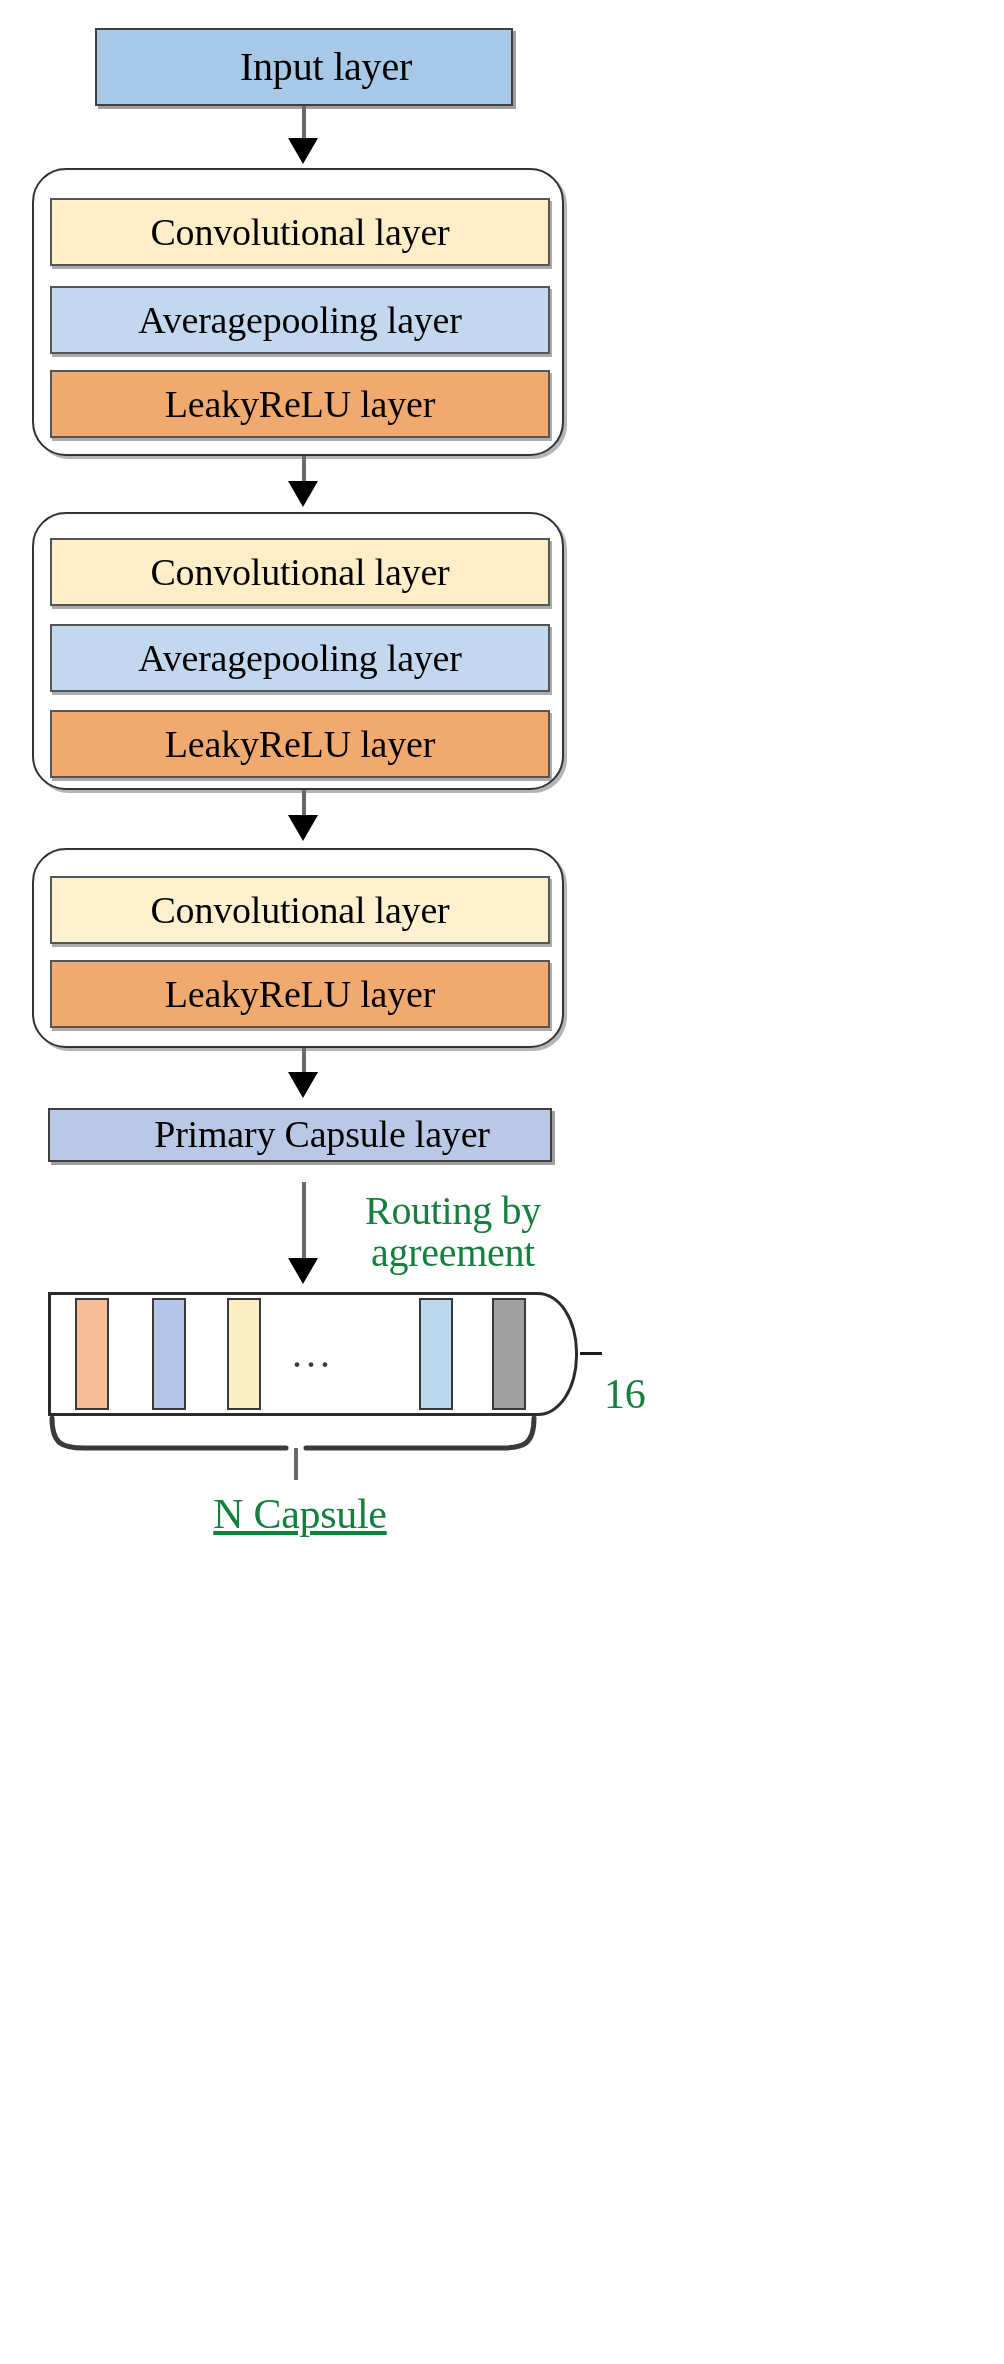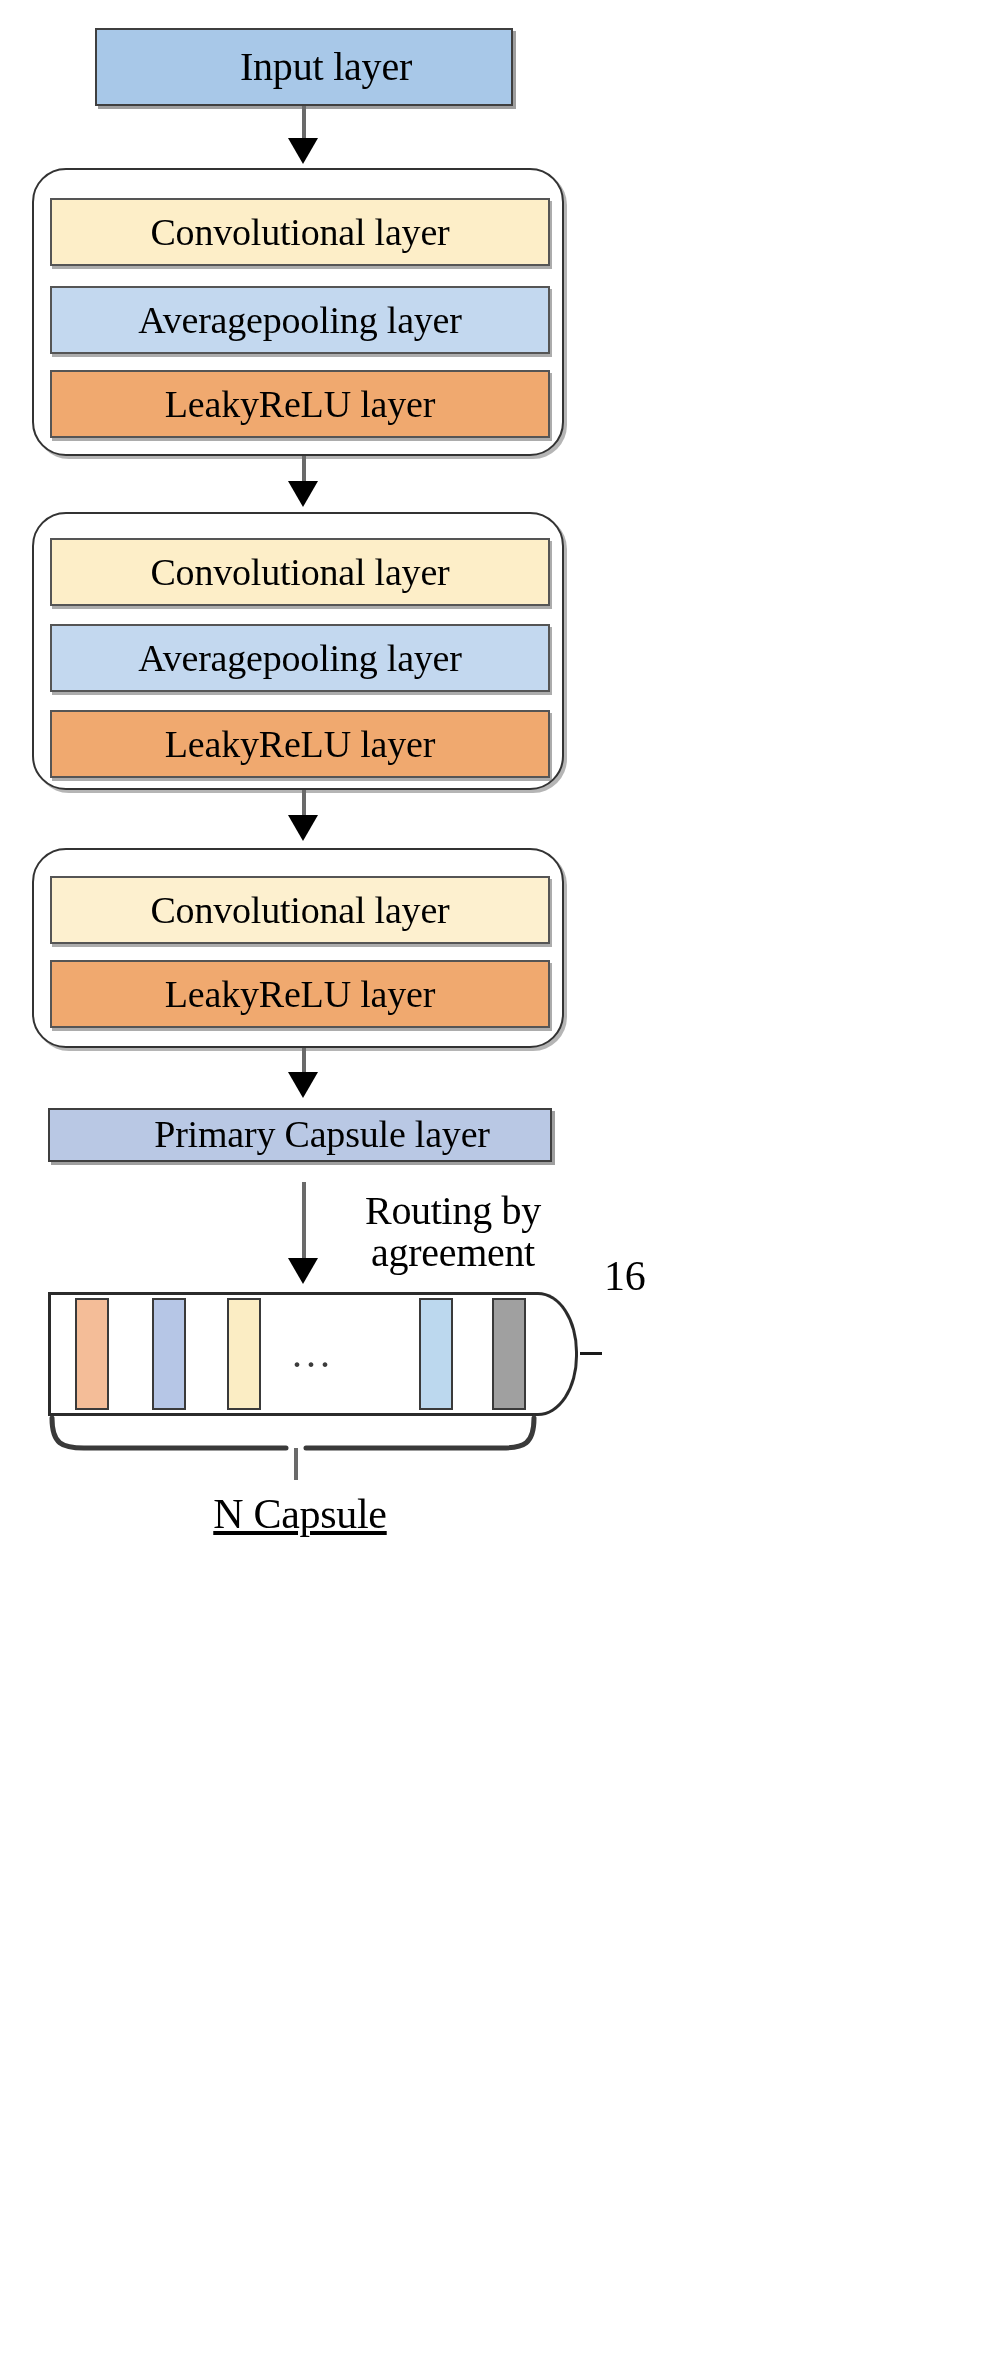--- a/index.html
+++ b/index.html
@@ -103,21 +103,21 @@
     color: #3c3c3c;
     font-family: "Liberation Serif", serif;
   }
 
   
   .plain-label {
     position: absolute;
     white-space: pre-line;
     letter-spacing: -0.3px;
     line-height: 1.06;
-    color: #000000;
+    color: #15803d;
   }
 
   .tick {
     position: absolute;
     background: #1a1a1a;
     height: 3px;
   }
 </style>
 </head>
 <body>
@@ -189,21 +189,21 @@
 
   <div class="cap-stripe" style="left:75px; top:1298px; width:34px; height:112px; background:#f4bd98;"></div>
   <div class="cap-stripe" style="left:152px; top:1298px; width:34px; height:112px; background:#b6c6e6;"></div>
   <div class="cap-stripe" style="left:227px; top:1298px; width:34px; height:112px; background:#fbedc4;"></div>
   <div class="cap-stripe" style="left:419px; top:1298px; width:34px; height:112px; background:#bcd8ee;"></div>
   <div class="cap-stripe" style="left:492px; top:1298px; width:34px; height:112px; background:#a0a0a0;"></div>
 
   <div id="ellipsis" style="left:292px; top:1330px;">...</div>
 
   <div class="tick" style="left:580px; top:1352px; width:22px;"></div>
-  <div class="plain-label" style="left:604px; top:1254px; font-size:42px;">16</div>
+  <div class="plain-label" style="left:604px; top:1372px; font-size:42px;">16</div>
 
   <svg style="position:absolute; left:40px; top:1414px; width:520px; height:72px;" viewBox="0 0 520 72" xmlns="http://www.w3.org/2000/svg">
     <path d="M 12 4 C 12 30, 22 34, 44 34 L 246 34 M 494 4 C 494 30, 484 34, 462 34 L 266 34" fill="none" stroke="#3a3a3a" stroke-width="5" stroke-linecap="round"></path>
     <path d="M 256 34 L 256 66" fill="none" stroke="#6a6a6a" stroke-width="4"></path>
   </svg>
 
   <div class="plain-label" style="left:160px; top:1492px; width:280px; text-align:center; font-size:42px;text-decoration:underline;">N Capsule</div>
 
 </div>
 

